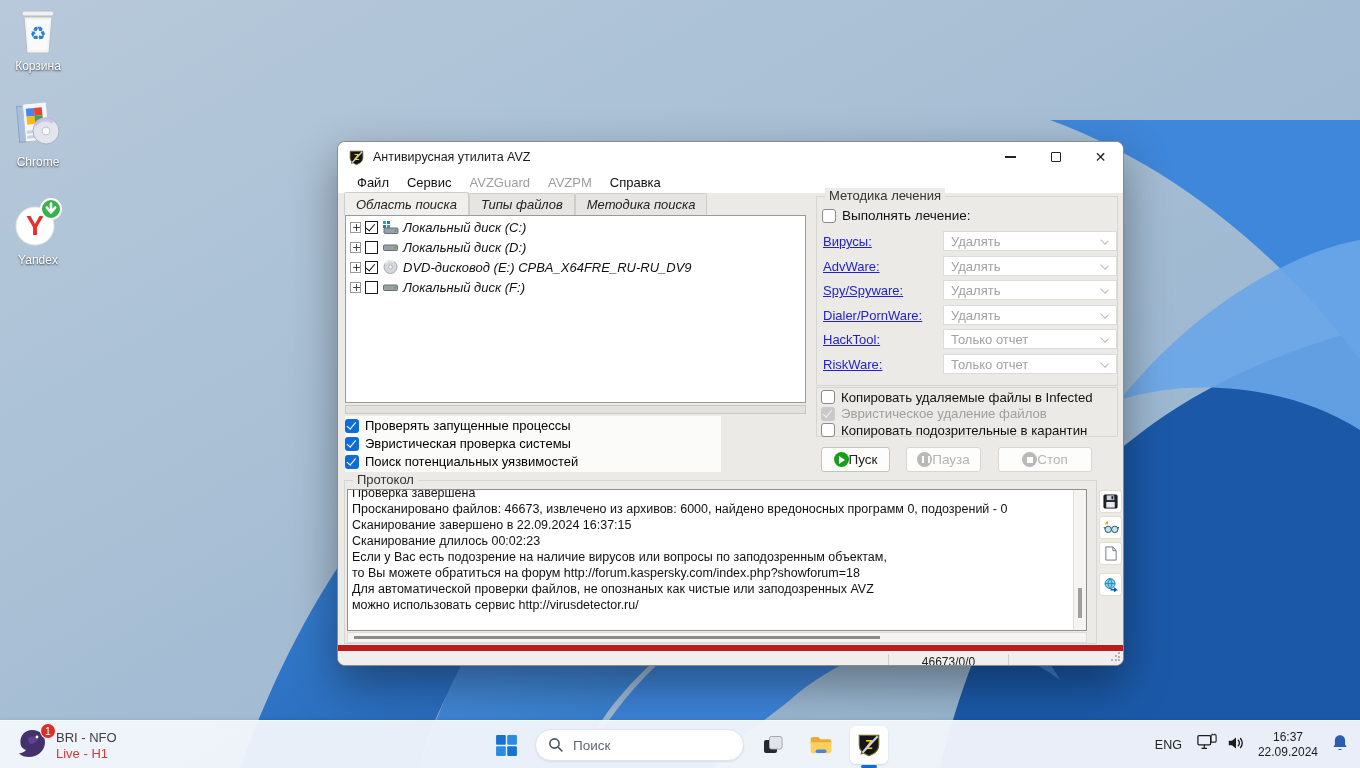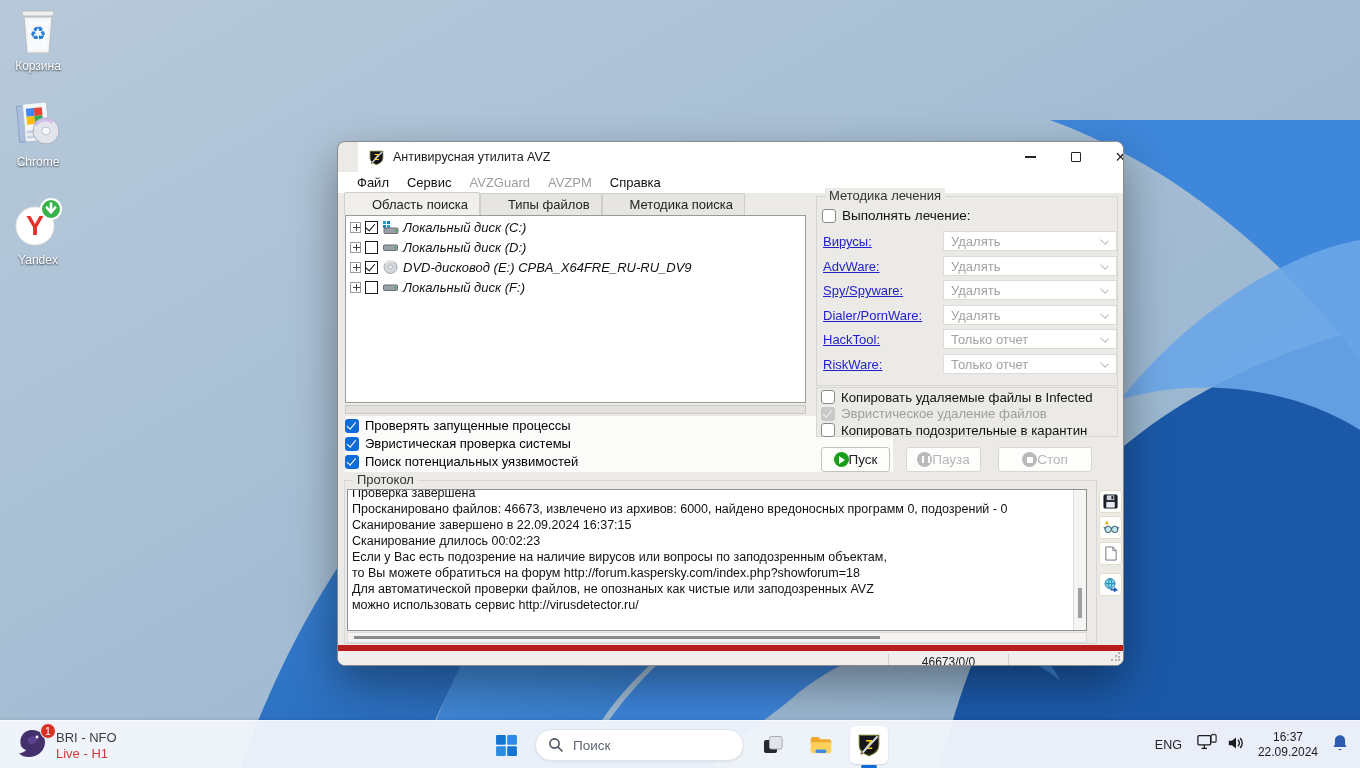--- a/index.html
+++ b/index.html
@@ -11,59 +11,59 @@
   
   .dicon { position:absolute; width:76px; text-align:center; cursor:default; }
   .dicon .ic { display:block; margin:0 auto; }
   .dicon .lbl { display:block; margin-top:3px; font-size:12px; color:#fff; text-shadow:0 1px 2px rgba(0,0,0,.75); }
 
   
   .window { position:absolute; left:337px; top:141px; width:787px; height:525px;
             background:#eceae7; border:1px solid #8a8a8a; border-radius:8px;
             box-shadow:0 18px 45px rgba(0,0,0,.38); overflow:hidden; }
   .titlebar { position:absolute; left:0; top:0; width:100%; height:30px; background:#fff;
-              display:flex; align-items:center; padding-left:10px;margin-left:20px; }
+              display:flex; align-items:center; padding-left:10px; }
   .titlebar .t-ic { margin-right:8px; display:flex; }
   .titlebar .t-txt { font-size:12.5px; color:#1a1a1a; }
   .caption-btns { position:absolute; right:0; top:0; height:30px; display:flex; }
   .cap { width:45px; height:30px; display:flex; align-items:center; justify-content:center; }
   .min-glyph { width:11px; height:1.4px; background:#222; }
   .max-glyph { width:10px; height:10px; border:1.4px solid #222; border-radius:1px; }
   .close-glyph { font-size:14px; color:#222; line-height:1; }
 
   .menubar { position:absolute; left:0; top:30px; width:100%; height:21px; background:#fff;
              display:flex; align-items:center; padding-left:10px; gap:0; font-size:13px; }
   .menu-item { padding:2px 9px; color:#111; }
   .menu-item.disabled { color:#9d9d9d; }
 
   
   .tabs { position:absolute; left:6px; top:51px; height:22px; display:flex; font-size:13px; }
-  .tab { padding:3px 11px 0 27px; border:1px solid #cfcecb; border-bottom:none; background:#e7e5e2;
-         color:#222; height:22px; border-radius:2px 2px 0 0; }
+  .tab { padding:3px 11px 0 11px; border:1px solid #cfcecb; border-bottom:none; background:#e7e5e2;
+         color:#222; height:22px; border-radius:2px 2px 0 0;font-style:italic; }
   .tab.active { background:#f0efec; height:23px; margin-top:-1px; padding-top:4px; }
 
   
   .treebox { position:absolute; left:7px; top:73px; width:461px; height:188px; background:#fff;
              border:1px solid #9a9a9a; font-size:13px; }
   .trow { display:flex; align-items:center; height:18px; margin:2px 0 0 4px; gap:4px;font-style:italic; }
   .expander { width:11px; height:11px; border:1px solid #9a9a9a; background:#fff; position:relative; flex:0 0 11px; }
   .expander::before { content:""; position:absolute; left:2px; top:4.5px; width:7px; height:1px; background:#444; }
   .expander::after  { content:""; position:absolute; left:5px; top:1.5px; width:1px; height:7px; background:#444; }
   .tchk { width:13px; height:13px; border:1.6px solid #1a1a1a; background:#fff; position:relative; flex:0 0 13px; }
   .tchk.on::after { content:""; position:absolute; left:2.2px; top:0; width:4px; height:7.5px;
                     border:solid #111; border-width:0 1.8px 1.8px 0; transform:rotate(40deg); }
   .trow .dico { flex:0 0 17px; display:flex; }
   .trow .tlbl { color:#111; white-space:nowrap; }
 
   
   .progress { position:absolute; left:7px; top:263px; width:461px; height:9px; background:#e3e1de;
               border:1px solid #cac8c5; }
 
   
-  .scanopts { position:absolute; left:7px; top:274px; width:548px; height:56px; background:#fbfbfa;
+  .scanopts { position:absolute; left:7px; top:274px; width:376px; height:56px; background:#fbfbfa;
               font-size:13px; }
   .sorow { display:flex; align-items:center; gap:6px; height:17px; margin-top:1px; }
   .chk-blue { width:14px; height:14px; border-radius:3px; background:#0f6cd6; position:relative; flex:0 0 14px; }
   .chk-blue::after { content:""; position:absolute; left:4.4px; top:1.6px; width:3.6px; height:7.5px;
                      border:solid #fff; border-width:0 1.8px 1.8px 0; transform:rotate(40deg); }
 
   
   .group { position:absolute; border:1px solid #d8d6d2; }
   .group-label { position:absolute; top:-9px; left:8px; background:#eceae7; padding:0 4px;
                  font-size:13px; color:#333; }

